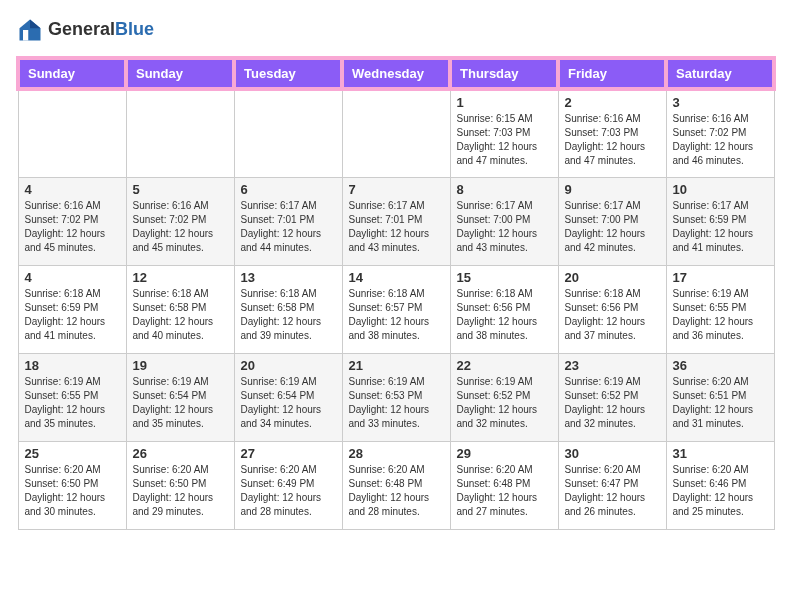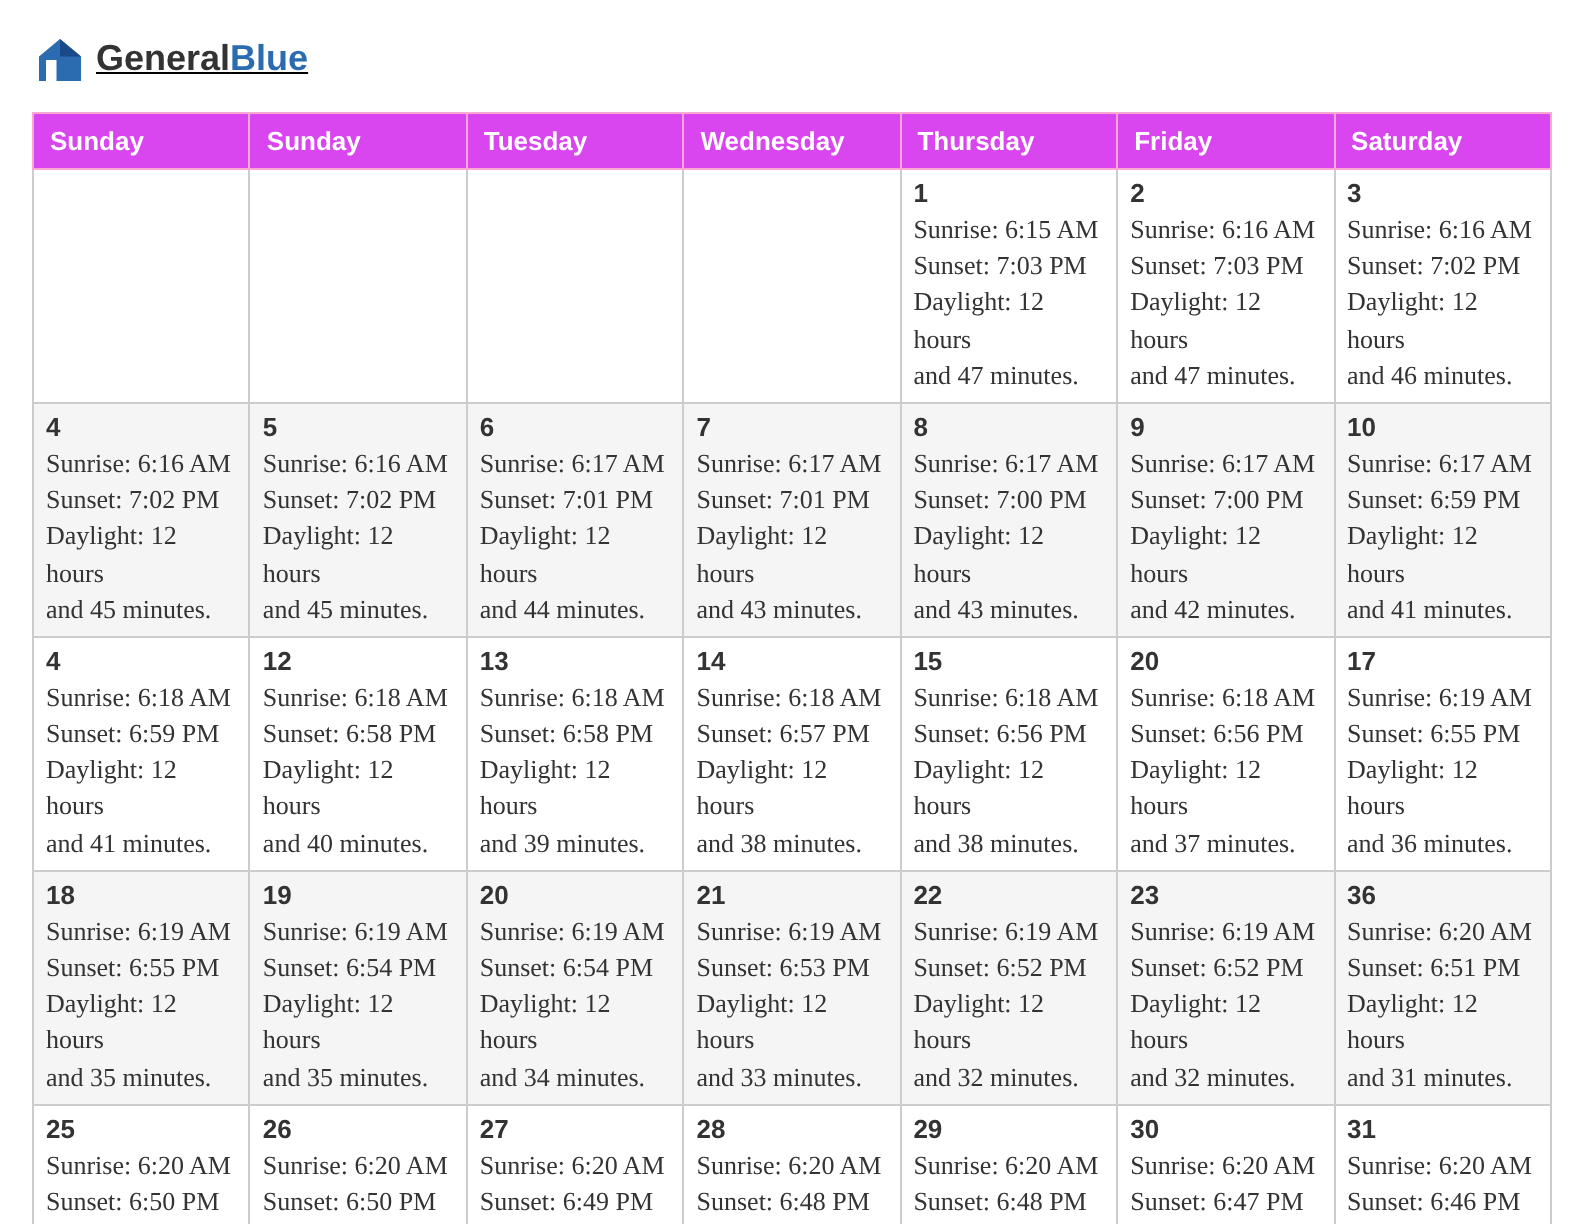--- a/index.html
+++ b/index.html
@@ -8,21 +8,20 @@
       background: #fff;
       width: 792px;
       min-height: 612px;
       padding: 16px;
     }
     .header {
       display: flex;
       justify-content: space-between;
       align-items: flex-start;
       margin-bottom: 12px;
-      text-decoration: underline;
     }
     .logo {
       display: flex;
       align-items: center;
       gap: 4px;
     }
     .logo-text {
       font-size: 18px;
       font-weight: bold;
       line-height: 1.1;
@@ -45,51 +44,50 @@
     .location-title {
       font-size: 16px;
       color: #555;
     }
     .calendar-table {
       width: 100%;
       border-collapse: collapse;
       border: 1px solid #ccc;
     }
     .calendar-table th {
-      background-color: #d946ef;
+      background-color: #8b5cf6;
       color: white;
       text-align: left;
       padding: 6px 8px;
       font-size: 13px;
       font-weight: bold;
-      border: 1px solid #f9a8d4;
+      border: 4px solid #f9a8d4;
     }
     .calendar-table td {
       width: 108px;
       vertical-align: top;
       padding: 4px 6px;
       border: 1px solid #ccc;
       font-size: 11px;
       color: #333;
       background: #fff;
       height: 88px;
     }
     .calendar-table tr:nth-child(even) td {
       background: #f5f5f5;
     }
     .day-number {
       font-size: 13px;
       font-weight: bold;
       margin-bottom: 2px;
     }
     .day-info {
-      font-size: 13px;
+      font-size: 10px;
       line-height: 1.4;
       color: #333;
-      font-family: Liberation Serif, serif;
     }
     .empty-cell {
       background: #fff !important;
     }
   </style>
 </head>
 <body>
 
 <div class="header">
   <div class="logo">

